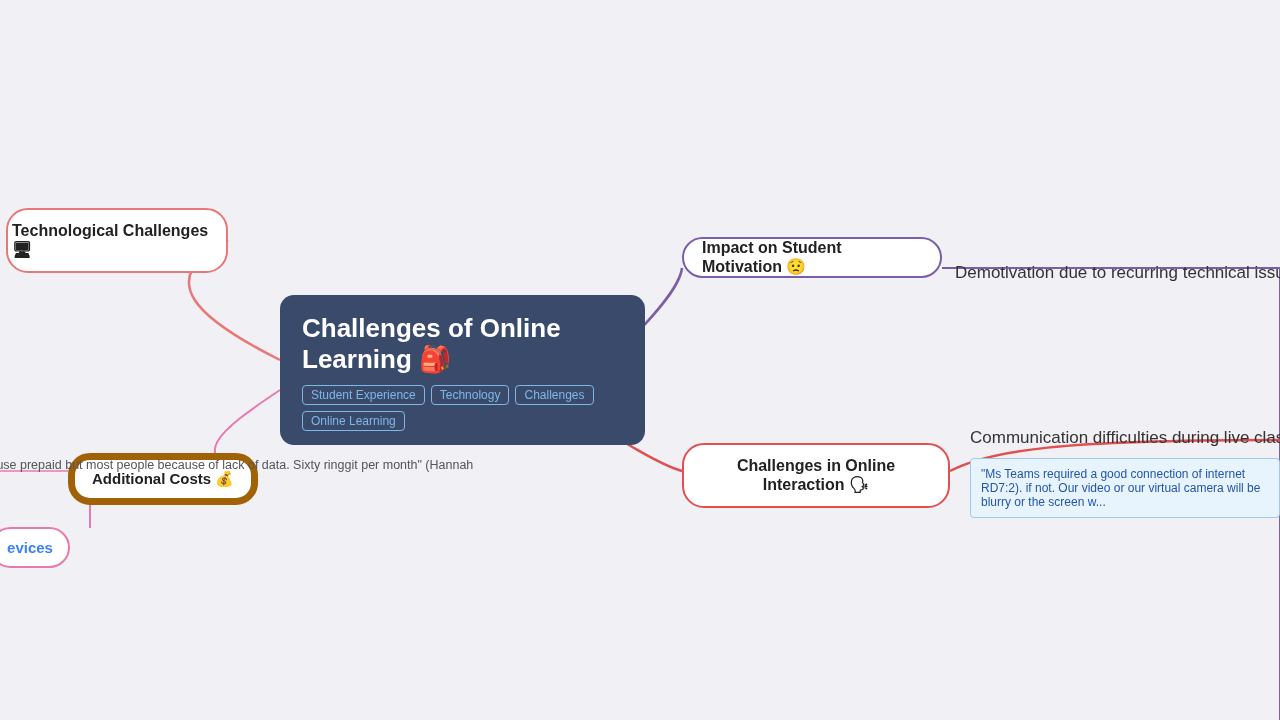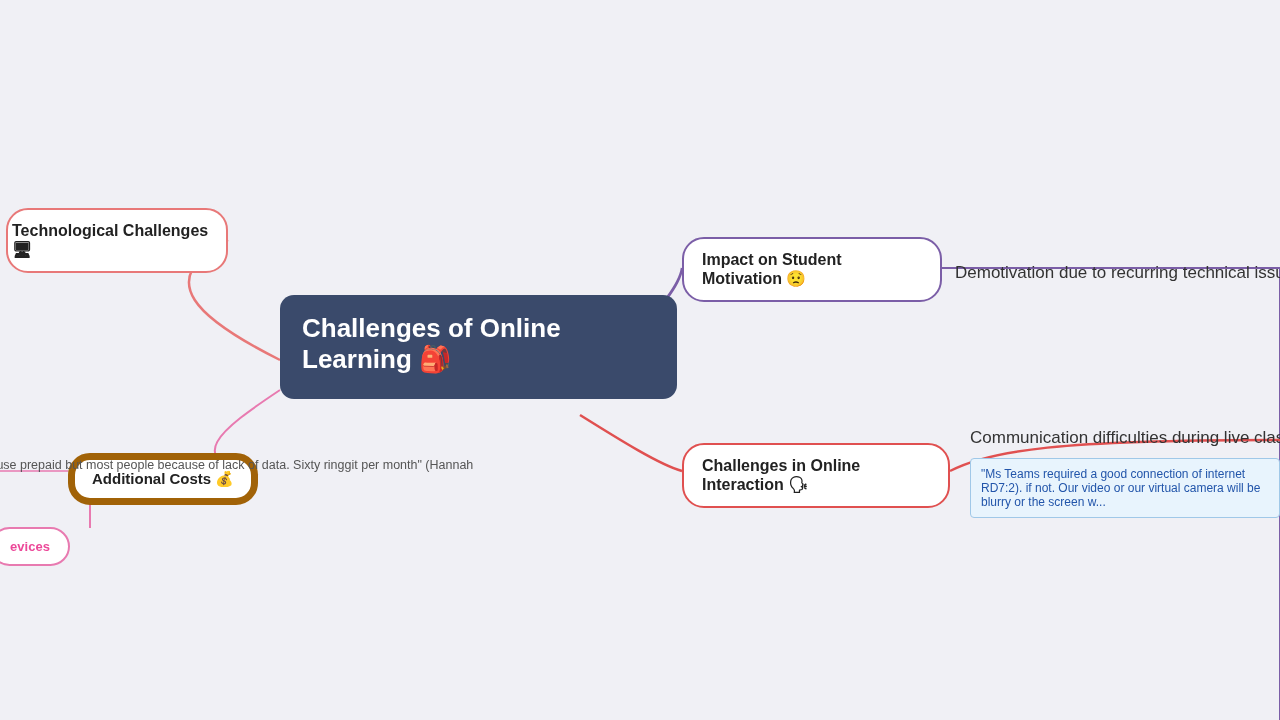--- a/index.html
+++ b/index.html
@@ -27,21 +27,21 @@
       display: flex;
       align-items: center;
       justify-content: center;
       cursor: pointer;
     }
 
     
     .node-central {
       left: 280px;
       top: 295px;
-      width: 397px;
+      width: 365px;
       background: #3a4a6b;
       border-radius: 14px;
       padding: 18px 22px 14px 22px;
       flex-direction: column;
       align-items: flex-start;
     }
     .node-central .title {
       color: #fff;
       font-size: 26px;
       font-weight: 700;
@@ -79,37 +79,38 @@
     }
 
     
     .node-motivation {
       left: 682px;
       top: 237px;
       width: 260px;
       background: #fff;
       border: 2px solid #7b5ea7;
       border-radius: 22px;
-      padding: 12px 18px;
+      padding: 0 18px;
     }
     .node-motivation .label {
       font-size: 16px;
       font-weight: 600;
       color: #222;
     }
 
     
     .node-online {
       left: 682px;
       top: 443px;
       width: 268px;
       background: #fff;
       border: 2px solid #e05050;
       border-radius: 22px;
       padding: 12px 18px;
+      text-align: center;
     }
     .node-online .label {
       font-size: 16px;
       font-weight: 600;
       color: #222;
     }
 
     
     .node-costs {
       left: 68px;
@@ -130,23 +131,23 @@
     .node-devices {
       left: -10px;
       top: 527px;
       width: 80px;
       background: #fff;
       border: 2px solid #e87ab0;
       border-radius: 22px;
       padding: 10px 14px;
     }
     .node-devices .label {
-      font-size: 13px;
-      font-weight: 600;
-      color: #ec4899;
+      font-size: 15px;
+      font-weight: 600;
+      color: #3b82f6;
     }
 
     
     .quote-costs {
       position: absolute;
       left: -15px;
       top: 458px;
       width: 470px;
       color: #555;
       font-size: 12.5px;
@@ -212,20 +213,26 @@
 
   <path d="M 280 390 C 220 430, 180 460, 258 475" stroke="#e87ab0" stroke-width="2" fill="none"></path>
 
   <path d="M 90 488 L 90 528" stroke="#e87ab0" stroke-width="2" fill="none"></path>
 
   <path d="M -20 471 L 68 471" stroke="#e87ab0" stroke-width="1.5" fill="none"></path>
 </svg>
 
 <div class="node node-central">
   <div class="title">Challenges of Online Learning 🎒</div>
+  <div class="tags">
+    <span class="tag">Student Experience</span>
+    <span class="tag">Technology</span>
+    <span class="tag">Challenges</span>
+    <span class="tag">Online Learning</span>
+  </div>
 </div>
 
 <div class="node node-tech">
   <span class="label">Technological Challenges 🖥</span>
 </div>
 
 <div class="node node-motivation">
   <span class="label">Impact on Student Motivation 😟</span>
 </div>
 

